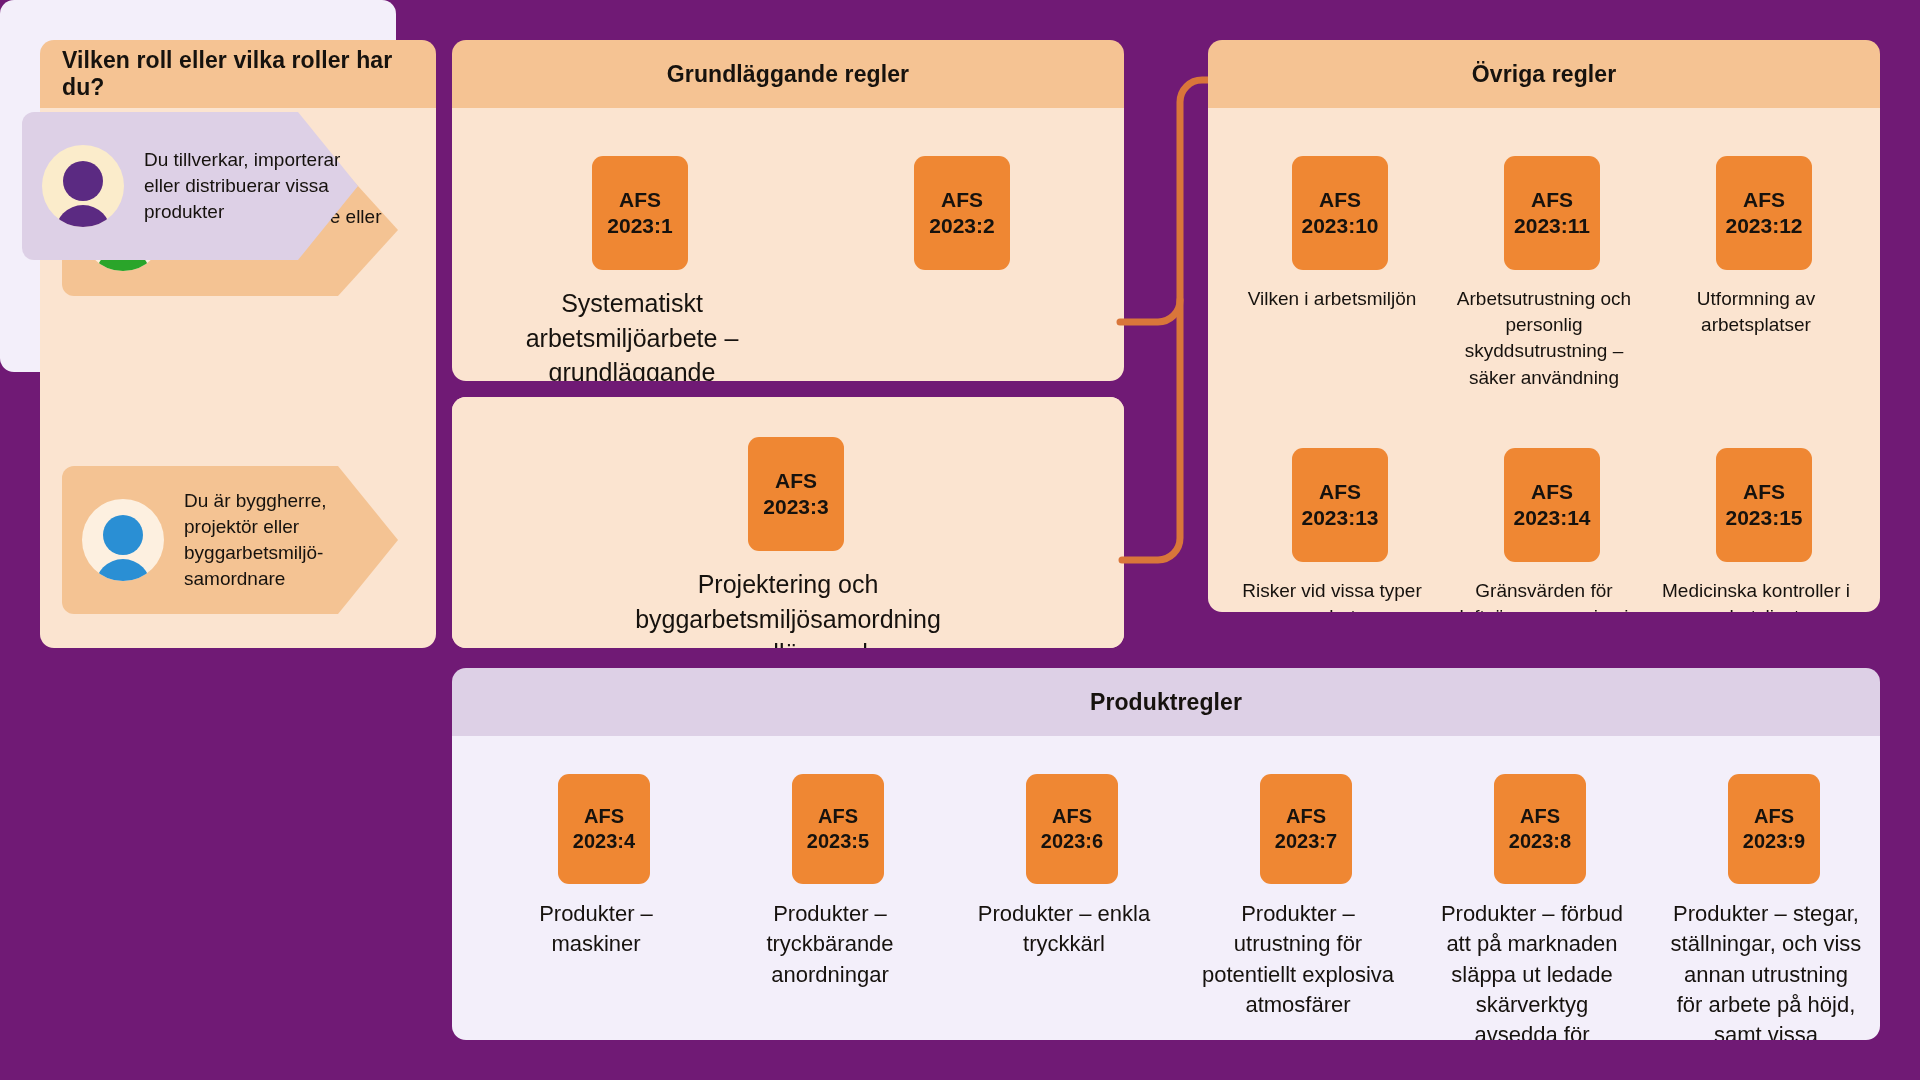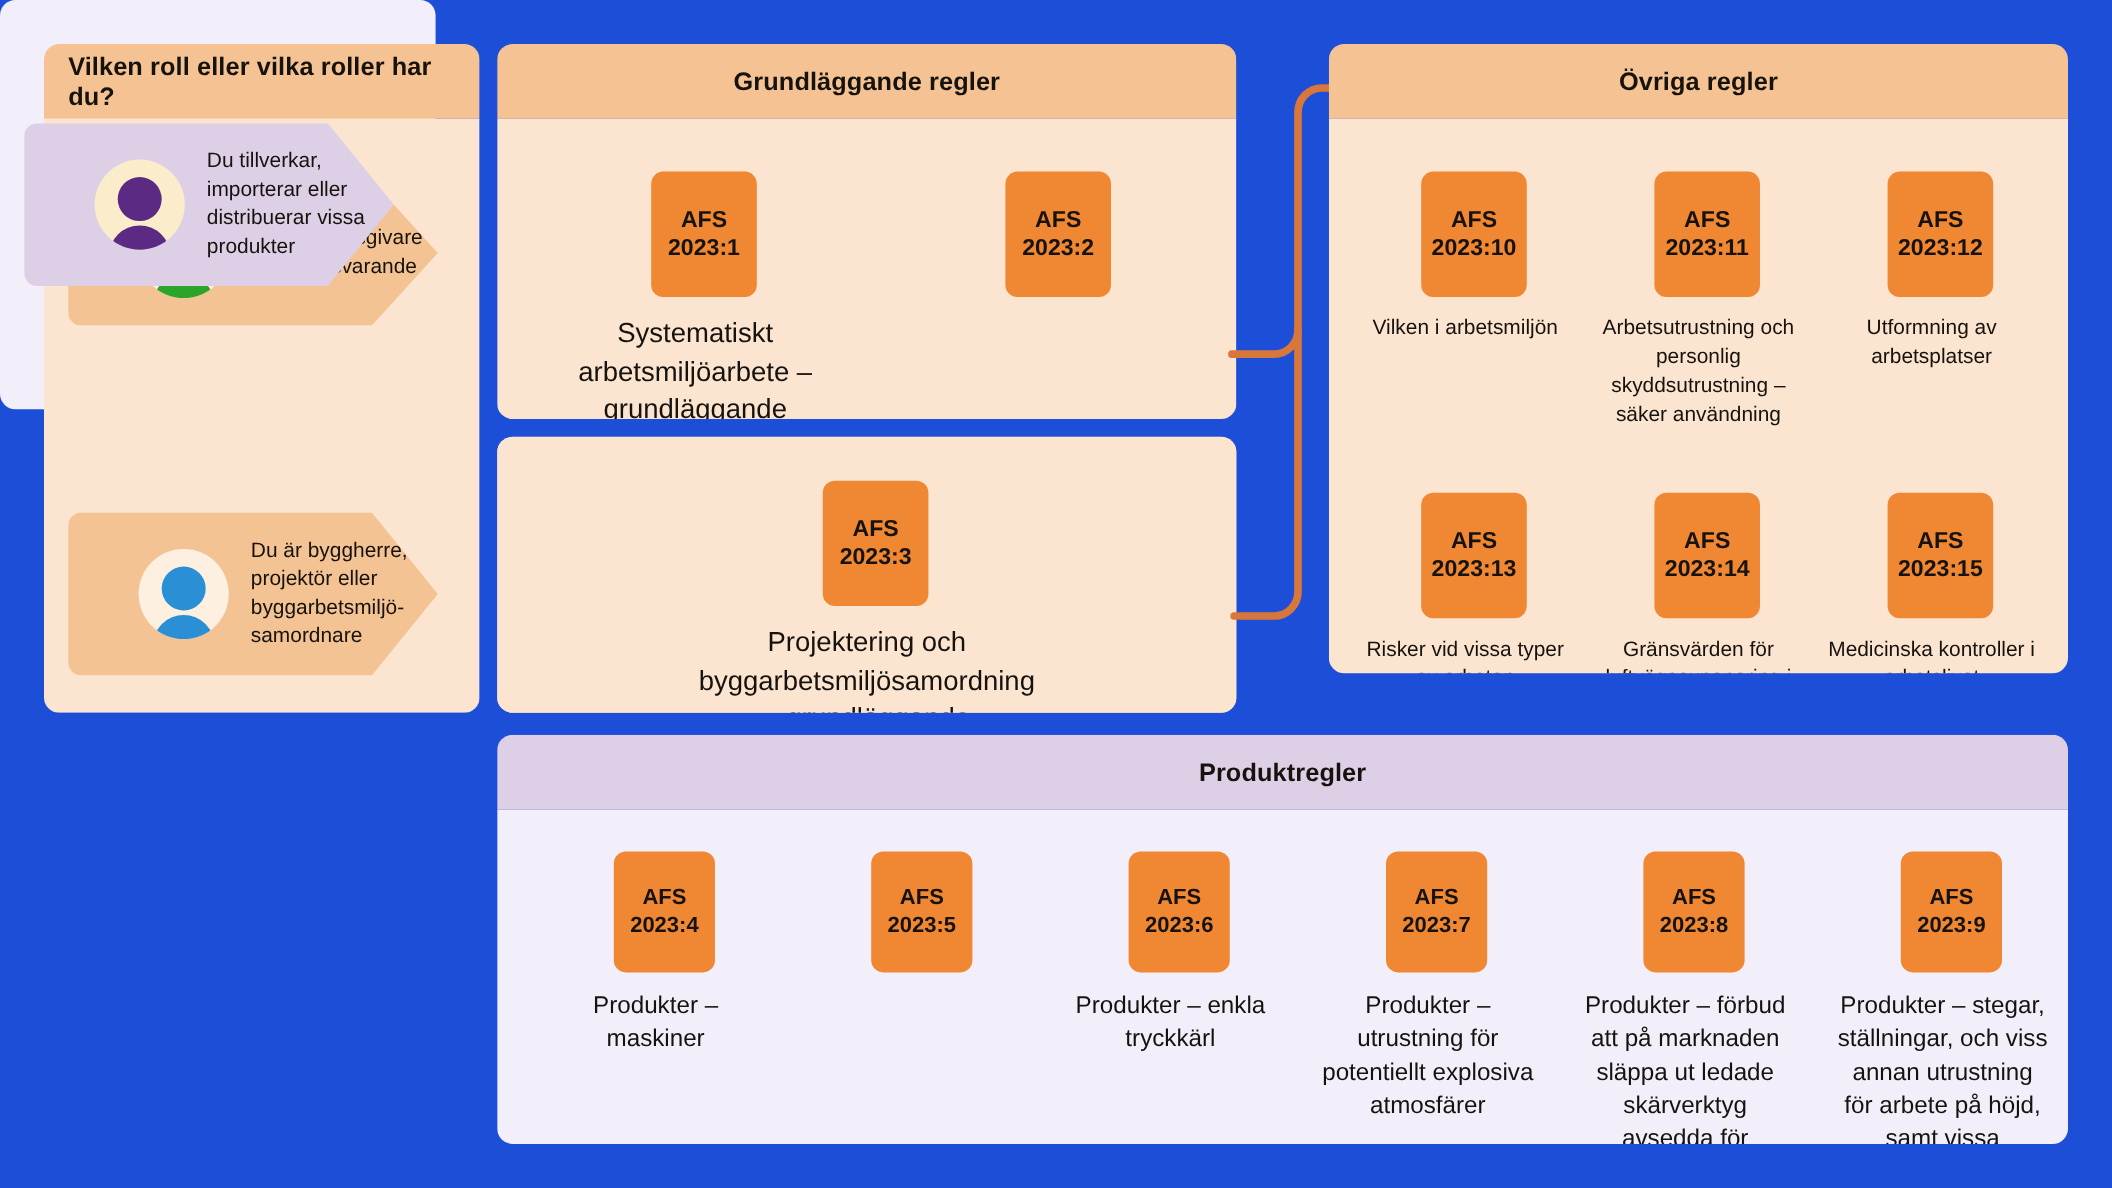--- a/index.html
+++ b/index.html
@@ -13,21 +13,21 @@
     font-family: "Liberation Sans", sans-serif;
     overflow: hidden;
     position: relative;
   }
 
   #canvas {
     position: absolute;
     left: 0; top: 0;
     width: 1920px;
     height: 1080px;
-    background: #1d4ed8;
+    background: #701a75;
   }
 
   
   .panel {
     position: absolute;
     border-radius: 14px;
     overflow: hidden;
     box-sizing: border-box;
   }
   .panel-header {
@@ -58,21 +58,20 @@
   
   #roles-panel { left: 40px;  top: 40px;  width: 396px; height: 608px; }
   #roles-purple-panel { left: 40px; top: 668px; width: 396px; height: 372px;
       background: #f3effa; border-radius: 14px; }
 
   .role-chip {
     position: absolute;
     display: flex;
     align-items: center;
     box-sizing: border-box;
-    padding-left: 44px;
   }
   .role-chip .chip-shape {
     position: absolute;
     left: 0; top: 0;
     width: 100%;
     height: 100%;
   }
   .role-chip .chip-content {
     position: relative;
     display: flex;
@@ -304,20 +303,21 @@
           <span>2023:4</span>
         </div>
         <div class="afs-caption">Produkter – maskiner</div>
       </div>
 
       <div class="afs-item" style="left:282px; top:38px; width:192px;">
         <div class="afs-badge">
           <span>AFS</span>
           <span>2023:5</span>
         </div>
+        <div class="afs-caption">Produkter – tryckbärande anordningar</div>
       </div>
 
       <div class="afs-item" style="left:516px; top:38px; width:192px;">
         <div class="afs-badge">
           <span>AFS</span>
           <span>2023:6</span>
         </div>
         <div class="afs-caption">Produkter – enkla tryckkärl</div>
       </div>
 

